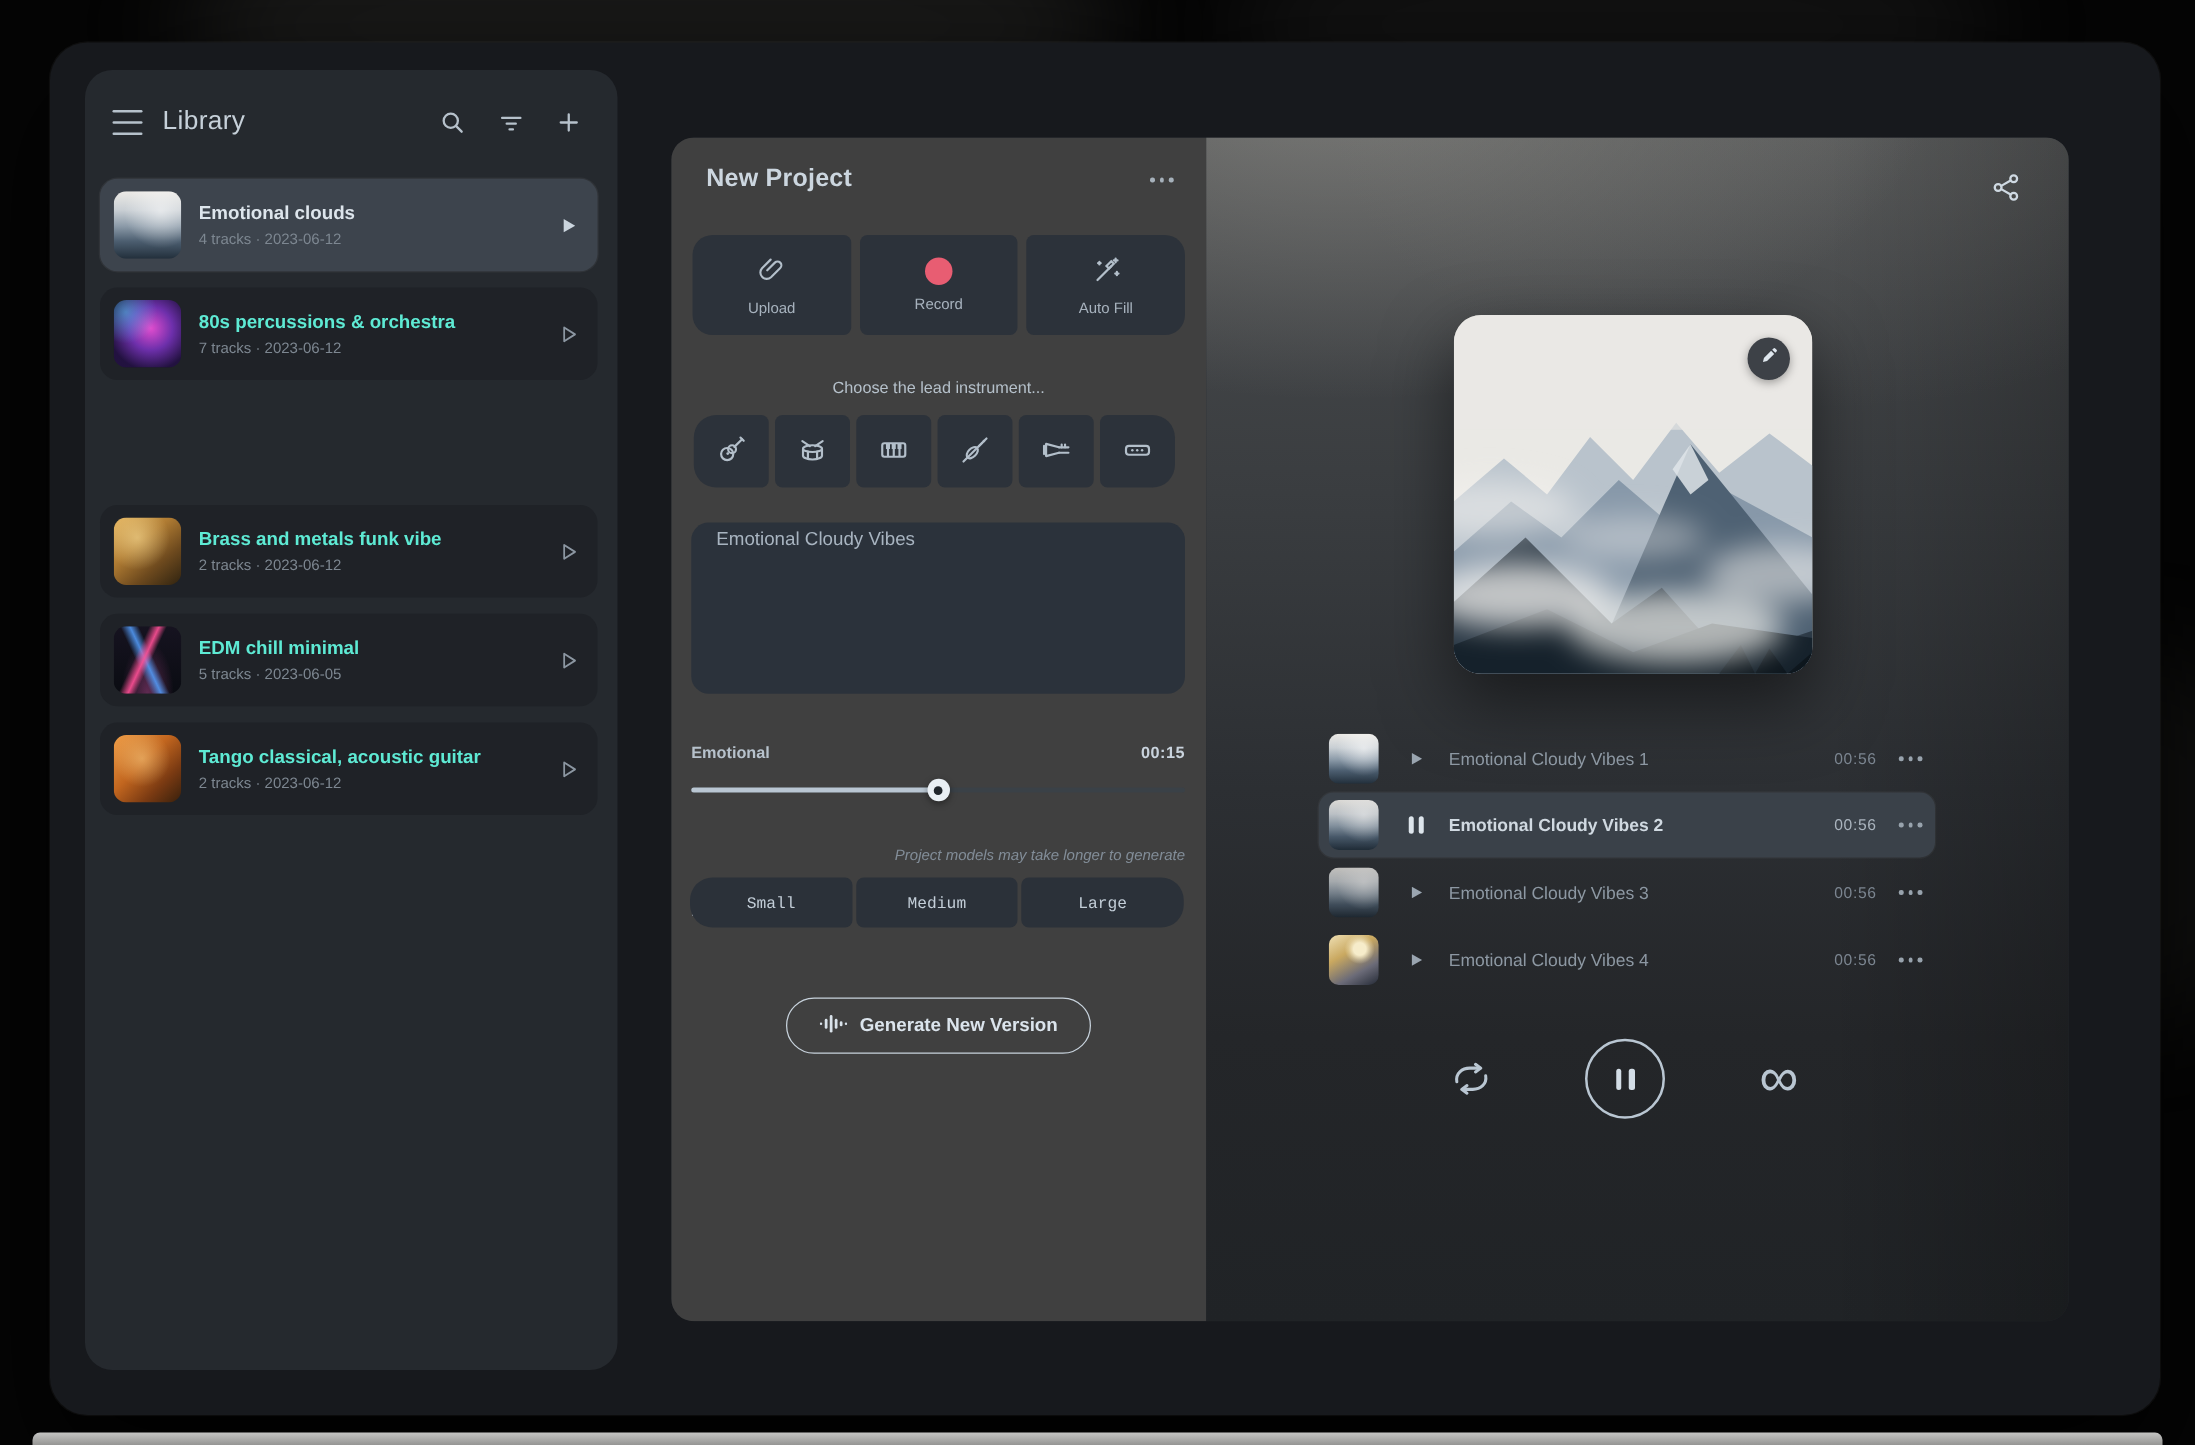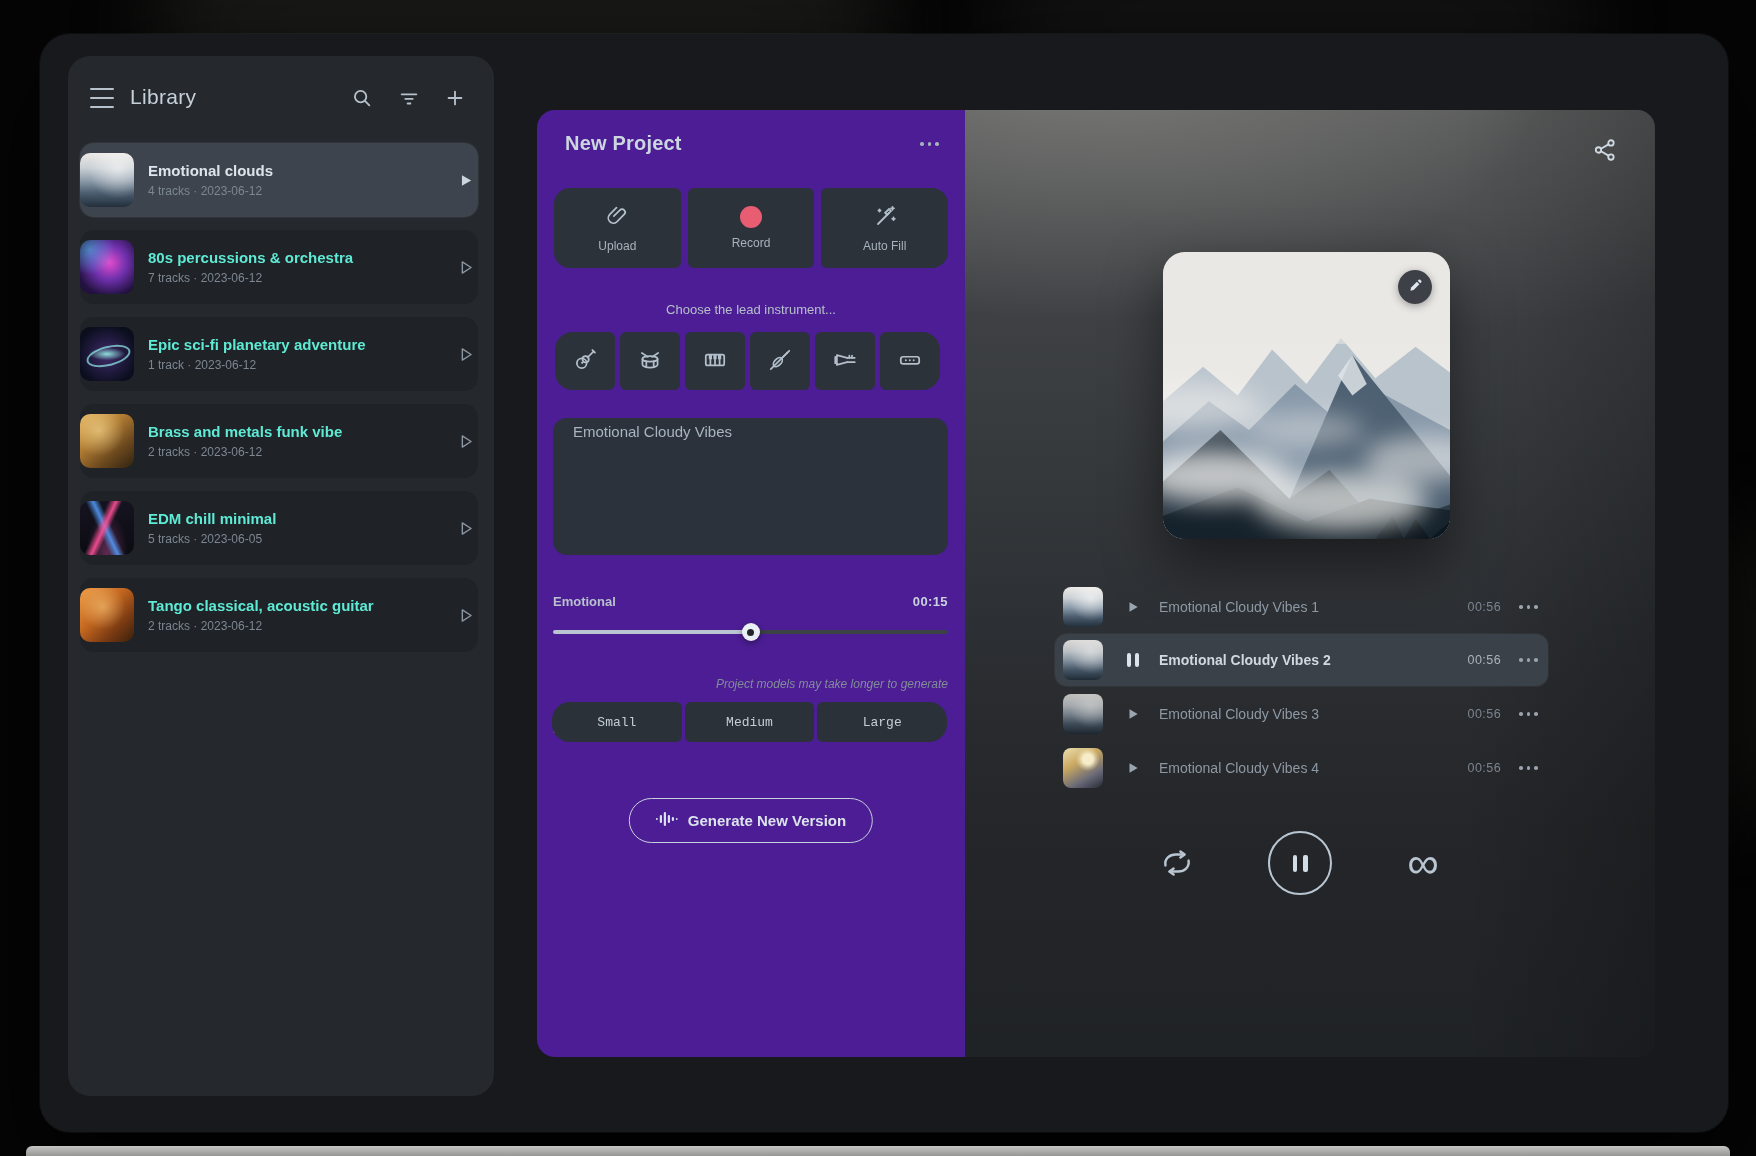--- a/index.html
+++ b/index.html
@@ -23,21 +23,21 @@
   
   .sidebar{position:absolute;left:28px;top:22px;width:426px;height:1040px;border-radius:22px;background:#25292e;}
   .sb-header{position:absolute;left:0;top:24px;width:100%;height:36px;}
   .hamburger{position:absolute;left:22px;top:8px;width:24px;height:20px;display:flex;flex-direction:column;justify-content:space-between;}
   .hamburger span{display:block;height:2.4px;border-radius:2px;background:#b6c1cb;}
   .sb-title{position:absolute;left:62px;top:5px;font-size:21px;font-weight:500;color:#c6d0d9;letter-spacing:.3px;}
   .sb-ic{position:absolute;top:5px;width:26px;height:26px;display:flex;align-items:center;justify-content:center;}
   .ic-search{left:281px;} .ic-filter{left:328px;} .ic-plus{left:374px;}
 
   .lib-item{position:absolute;left:12px;width:398px;height:74px;border-radius:14px;background:#1f2227;
-    display:flex;align-items:center;padding:0 0;}
+    display:flex;align-items:center;padding:0 11px;}
   .lib-item.sel{background:#3d444d;box-shadow:0 0 0 1px rgba(255,255,255,.05);}
   .thumb{width:54px;height:54px;border-radius:10px;flex:none;position:relative;overflow:hidden;}
   .lib-text{margin-left:14px;min-width:0;}
   .lib-title{font-size:15px;font-weight:600;color:#5eead4;white-space:nowrap;}
   .sel .lib-title{color:#dde5ec;}
   .lib-meta{margin-top:5px;font-size:12px;color:#7d8791;}
   .lib-play{margin-left:auto;width:26px;height:26px;display:flex;align-items:center;justify-content:center;flex:none;}
 
   
   .art-clouds{background:radial-gradient(circle at 70% 30%,rgba(255,255,255,.55),transparent 55%),
@@ -55,21 +55,21 @@
     radial-gradient(ellipse at 50% 100%,rgba(200,80,160,.45),transparent 55%),linear-gradient(180deg,#161320,#0a0c12);}
   .art-tango{background:radial-gradient(circle at 42% 35%,rgba(255,215,140,.5),transparent 48%),
     linear-gradient(135deg,#f0a04a 0%,#c2661f 42%,#7a3a12 72%,#38200c 100%);}
   .tart-2{filter:brightness(.93);} .tart-3{filter:brightness(.82) saturate(.9);}
   .art-moon{background:radial-gradient(circle at 62% 28%,#f6ecca 0 5px,rgba(246,236,202,.35) 9px,transparent 12px),
     linear-gradient(150deg,#efe0b4 0%,#c9a860 36%,#6b6b78 70%,#242a36 100%);}
 
   
   .main-card{position:absolute;left:497px;top:76px;width:1118px;height:947px;border-radius:18px;
     overflow:hidden;display:flex;background:#20242a;}
-  .form{position:relative;width:428px;flex:none;background:#4c1d95;}
+  .form{position:relative;width:428px;flex:none;background:#404040;}
   .form-title{position:absolute;left:28px;top:22px;font-size:20px;font-weight:700;color:#ccd6df;letter-spacing:.2px;}
   .dots{display:flex;gap:4px;align-items:center;}
   .dots i{width:3.6px;height:3.6px;border-radius:50%;background:#a6b1bb;}
   .form-menu{position:absolute;right:26px;top:32px;}
 
   .actions{position:absolute;left:17px;top:78px;width:394px;height:80px;display:flex;gap:7px;}
   .act-btn{flex:1;background:#2c323a;display:flex;flex-direction:column;align-items:center;justify-content:center;gap:8px;border:none;padding:0;}
   .act-btn:first-child{border-radius:16px 6px 6px 16px;}
   .act-btn:nth-child(2){border-radius:6px;}
   .act-btn:last-child{border-radius:6px 16px 16px 6px;}
@@ -194,32 +194,20 @@
           <div class="lib-title" data-interactable="false">80s percussions &amp; orchestra</div>
           <div class="lib-meta" data-interactable="false">7 tracks  ·  2023-06-12</div>
         </div>
         <div class="lib-play" data-interactable="true">
           <svg width="19" height="19" viewBox="0 0 24 24" fill="none" stroke="#8b96a1" stroke-width="1.8" stroke-linejoin="round">
               <path d="M8 5 L19 12 L8 19 Z"></path>
             </svg>
         </div>
       </div>
 
-      <div class="lib-item" style="top:261px" data-interactable="true">
-        <div class="thumb art-scifi" data-interactable="false"></div>
-        <div class="lib-text" data-interactable="false">
-          <div class="lib-title" data-interactable="false">Epic sci-fi planetary adventure</div>
-          <div class="lib-meta" data-interactable="false">1 track  ·  2023-06-12</div>
-        </div>
-        <div class="lib-play" data-interactable="true">
-          <svg width="19" height="19" viewBox="0 0 24 24" fill="none" stroke="#8b96a1" stroke-width="1.8" stroke-linejoin="round">
-              <path d="M8 5 L19 12 L8 19 Z"></path>
-            </svg>
-        </div>
-      </div>
 
       <div class="lib-item" style="top:348px" data-interactable="true">
         <div class="thumb art-brass" data-interactable="false"></div>
         <div class="lib-text" data-interactable="false">
           <div class="lib-title" data-interactable="false">Brass and metals funk vibe</div>
           <div class="lib-meta" data-interactable="false">2 tracks  ·  2023-06-12</div>
         </div>
         <div class="lib-play" data-interactable="true">
           <svg width="19" height="19" viewBox="0 0 24 24" fill="none" stroke="#8b96a1" stroke-width="1.8" stroke-linejoin="round">
               <path d="M8 5 L19 12 L8 19 Z"></path>

